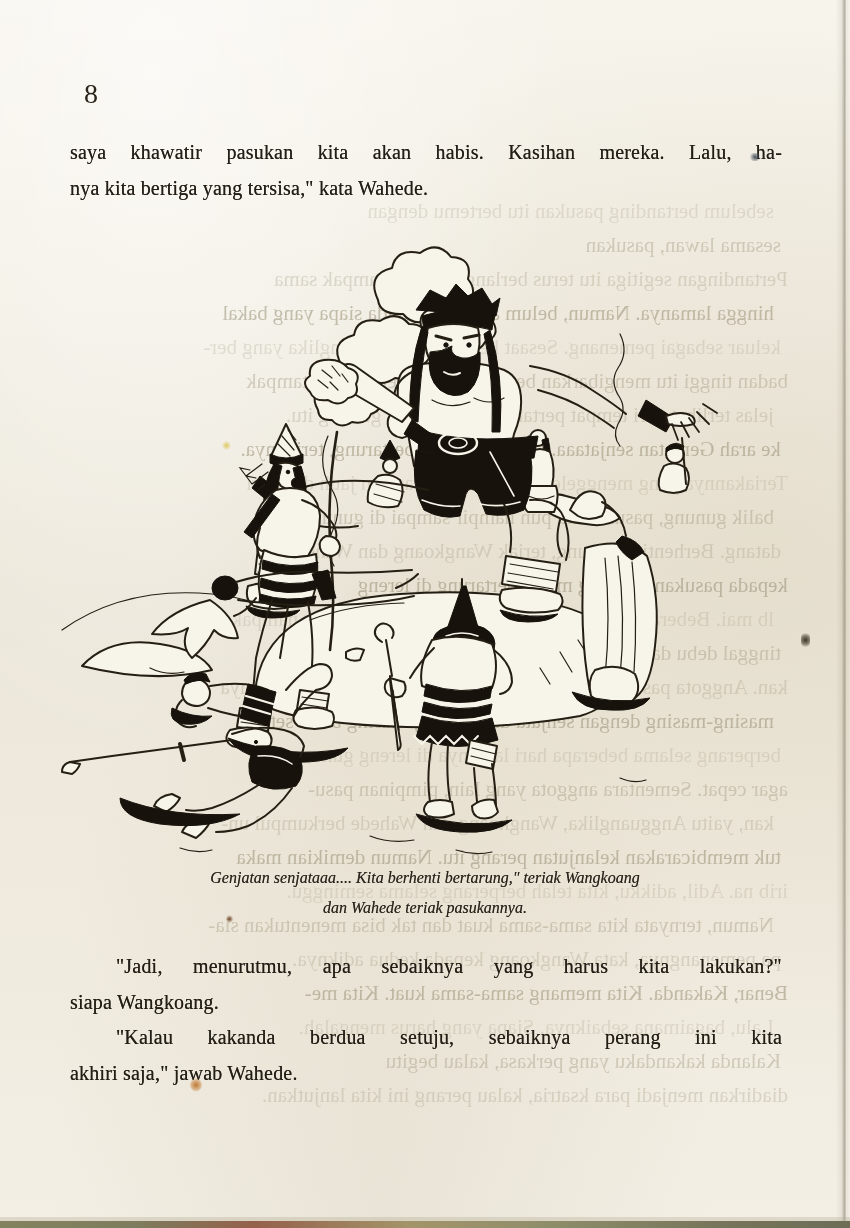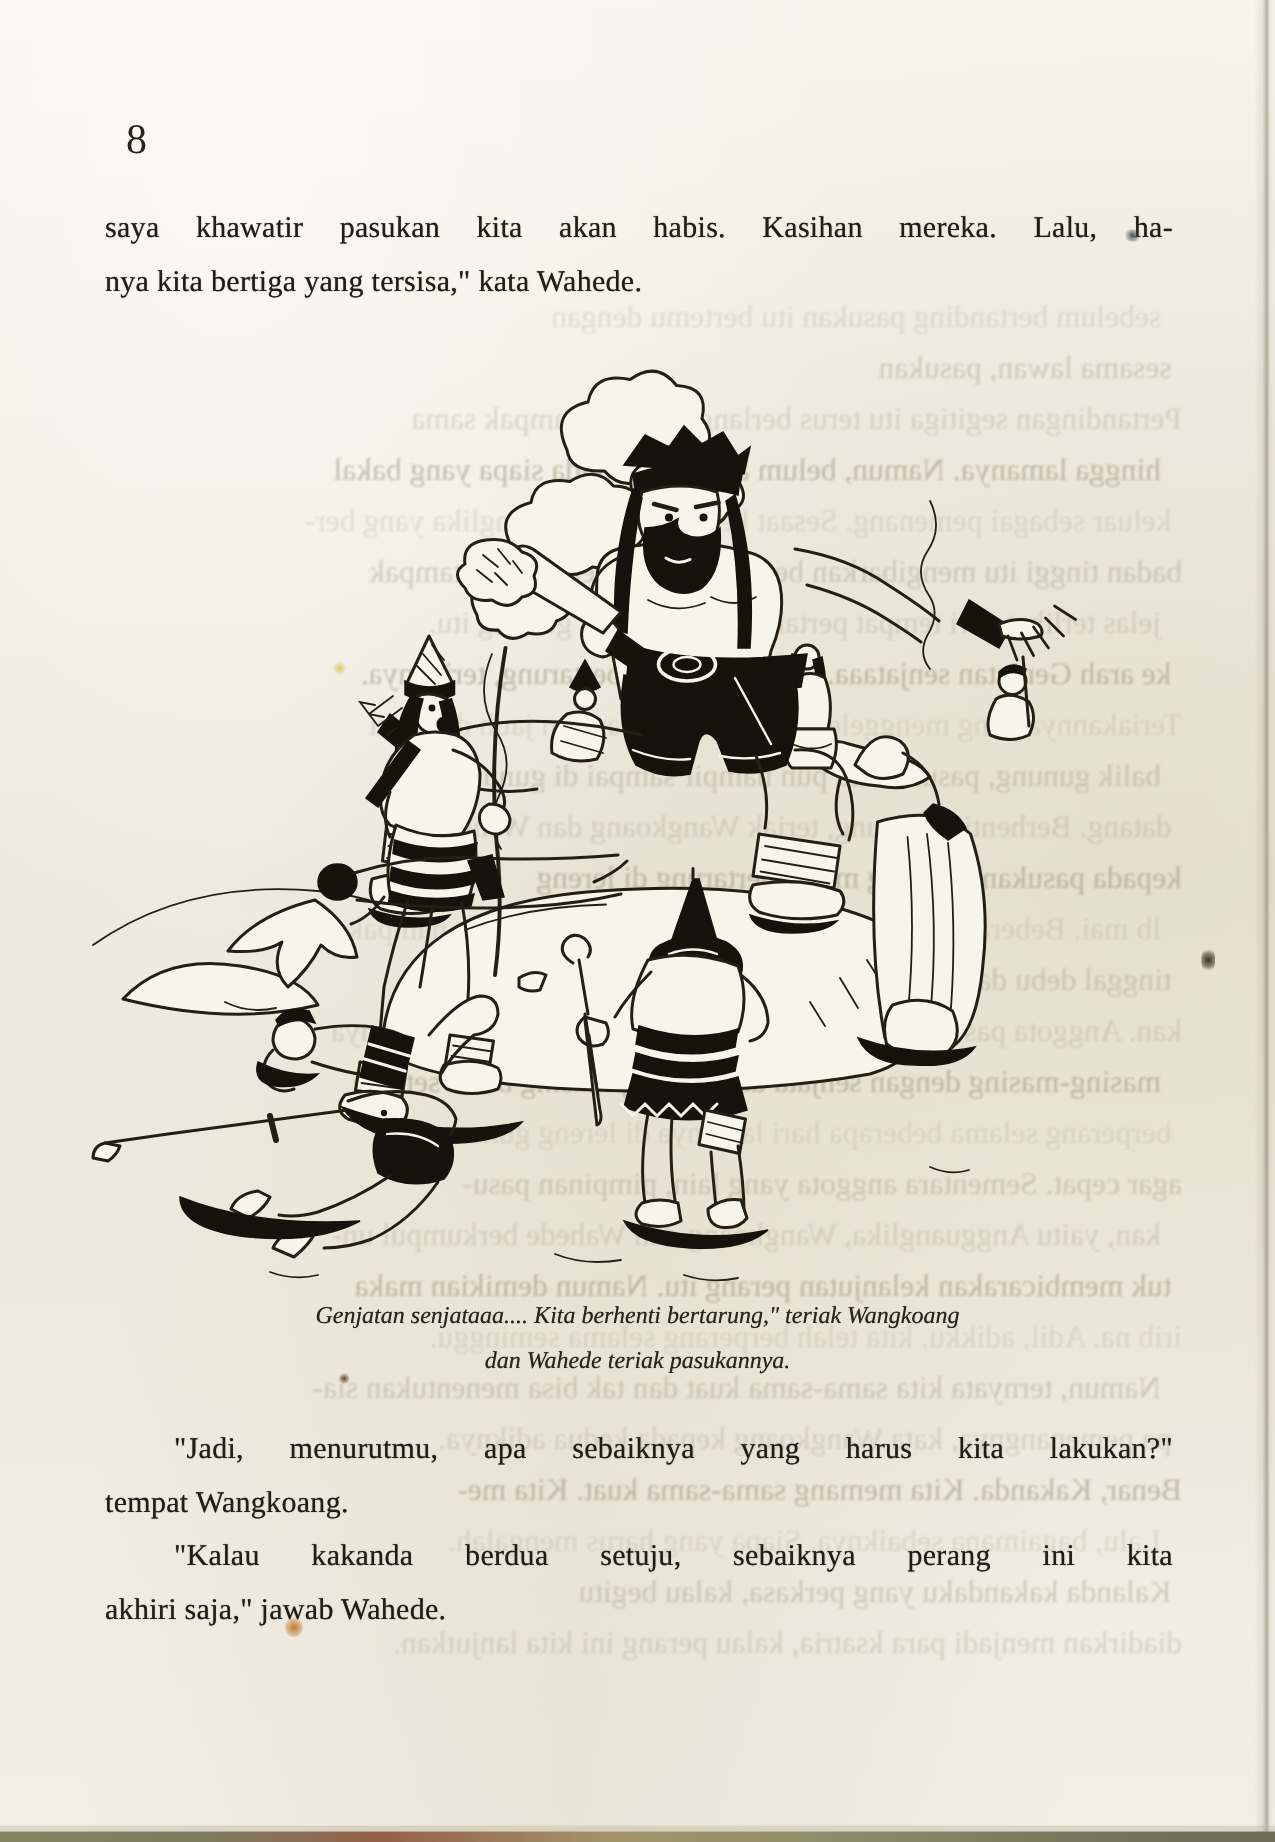--- a/index.html
+++ b/index.html
@@ -264,21 +264,21 @@
     </svg>
   </figure>
 
   <div class="caption">
     <div>Genjatan senjataaa.... Kita berhenti bertarung," teriak Wangkoang</div>
     <div>dan Wahede teriak pasukannya.</div>
   </div>
 
   <div class="para" style="left:70px;top:948px;">
     <div class="line fj ind">"Jadi, menurutmu, apa sebaiknya yang harus kita lakukan?"</div>
-    <div class="line">tempat Wangkoang.</div>
+    <div class="line">siapa Wangkoang.</div>
   </div>
 
   <div class="para" style="left:70px;top:1019px;">
     <div class="line fj ind">"Kalau kakanda berdua setuju, sebaiknya perang ini kita</div>
     <div class="line">akhiri saja," jawab Wahede.</div>
   </div>
 
   <div class="speck" style="left:190px;top:1078px;width:12px;height:14px;background:radial-gradient(circle,#c07a33 0%,rgba(192,122,51,.4) 55%,rgba(192,122,51,0) 75%);"></div>
   <div class="speck" style="left:226px;top:915px;width:7px;height:8px;background:radial-gradient(circle,#6e4226 0%,rgba(110,66,38,0) 75%);"></div>
   <div class="speck" style="left:801px;top:632px;width:9px;height:16px;background:radial-gradient(circle,#3c3424 0%,rgba(60,52,36,.5) 50%,rgba(60,52,36,0) 78%);border-radius:40%;"></div>

